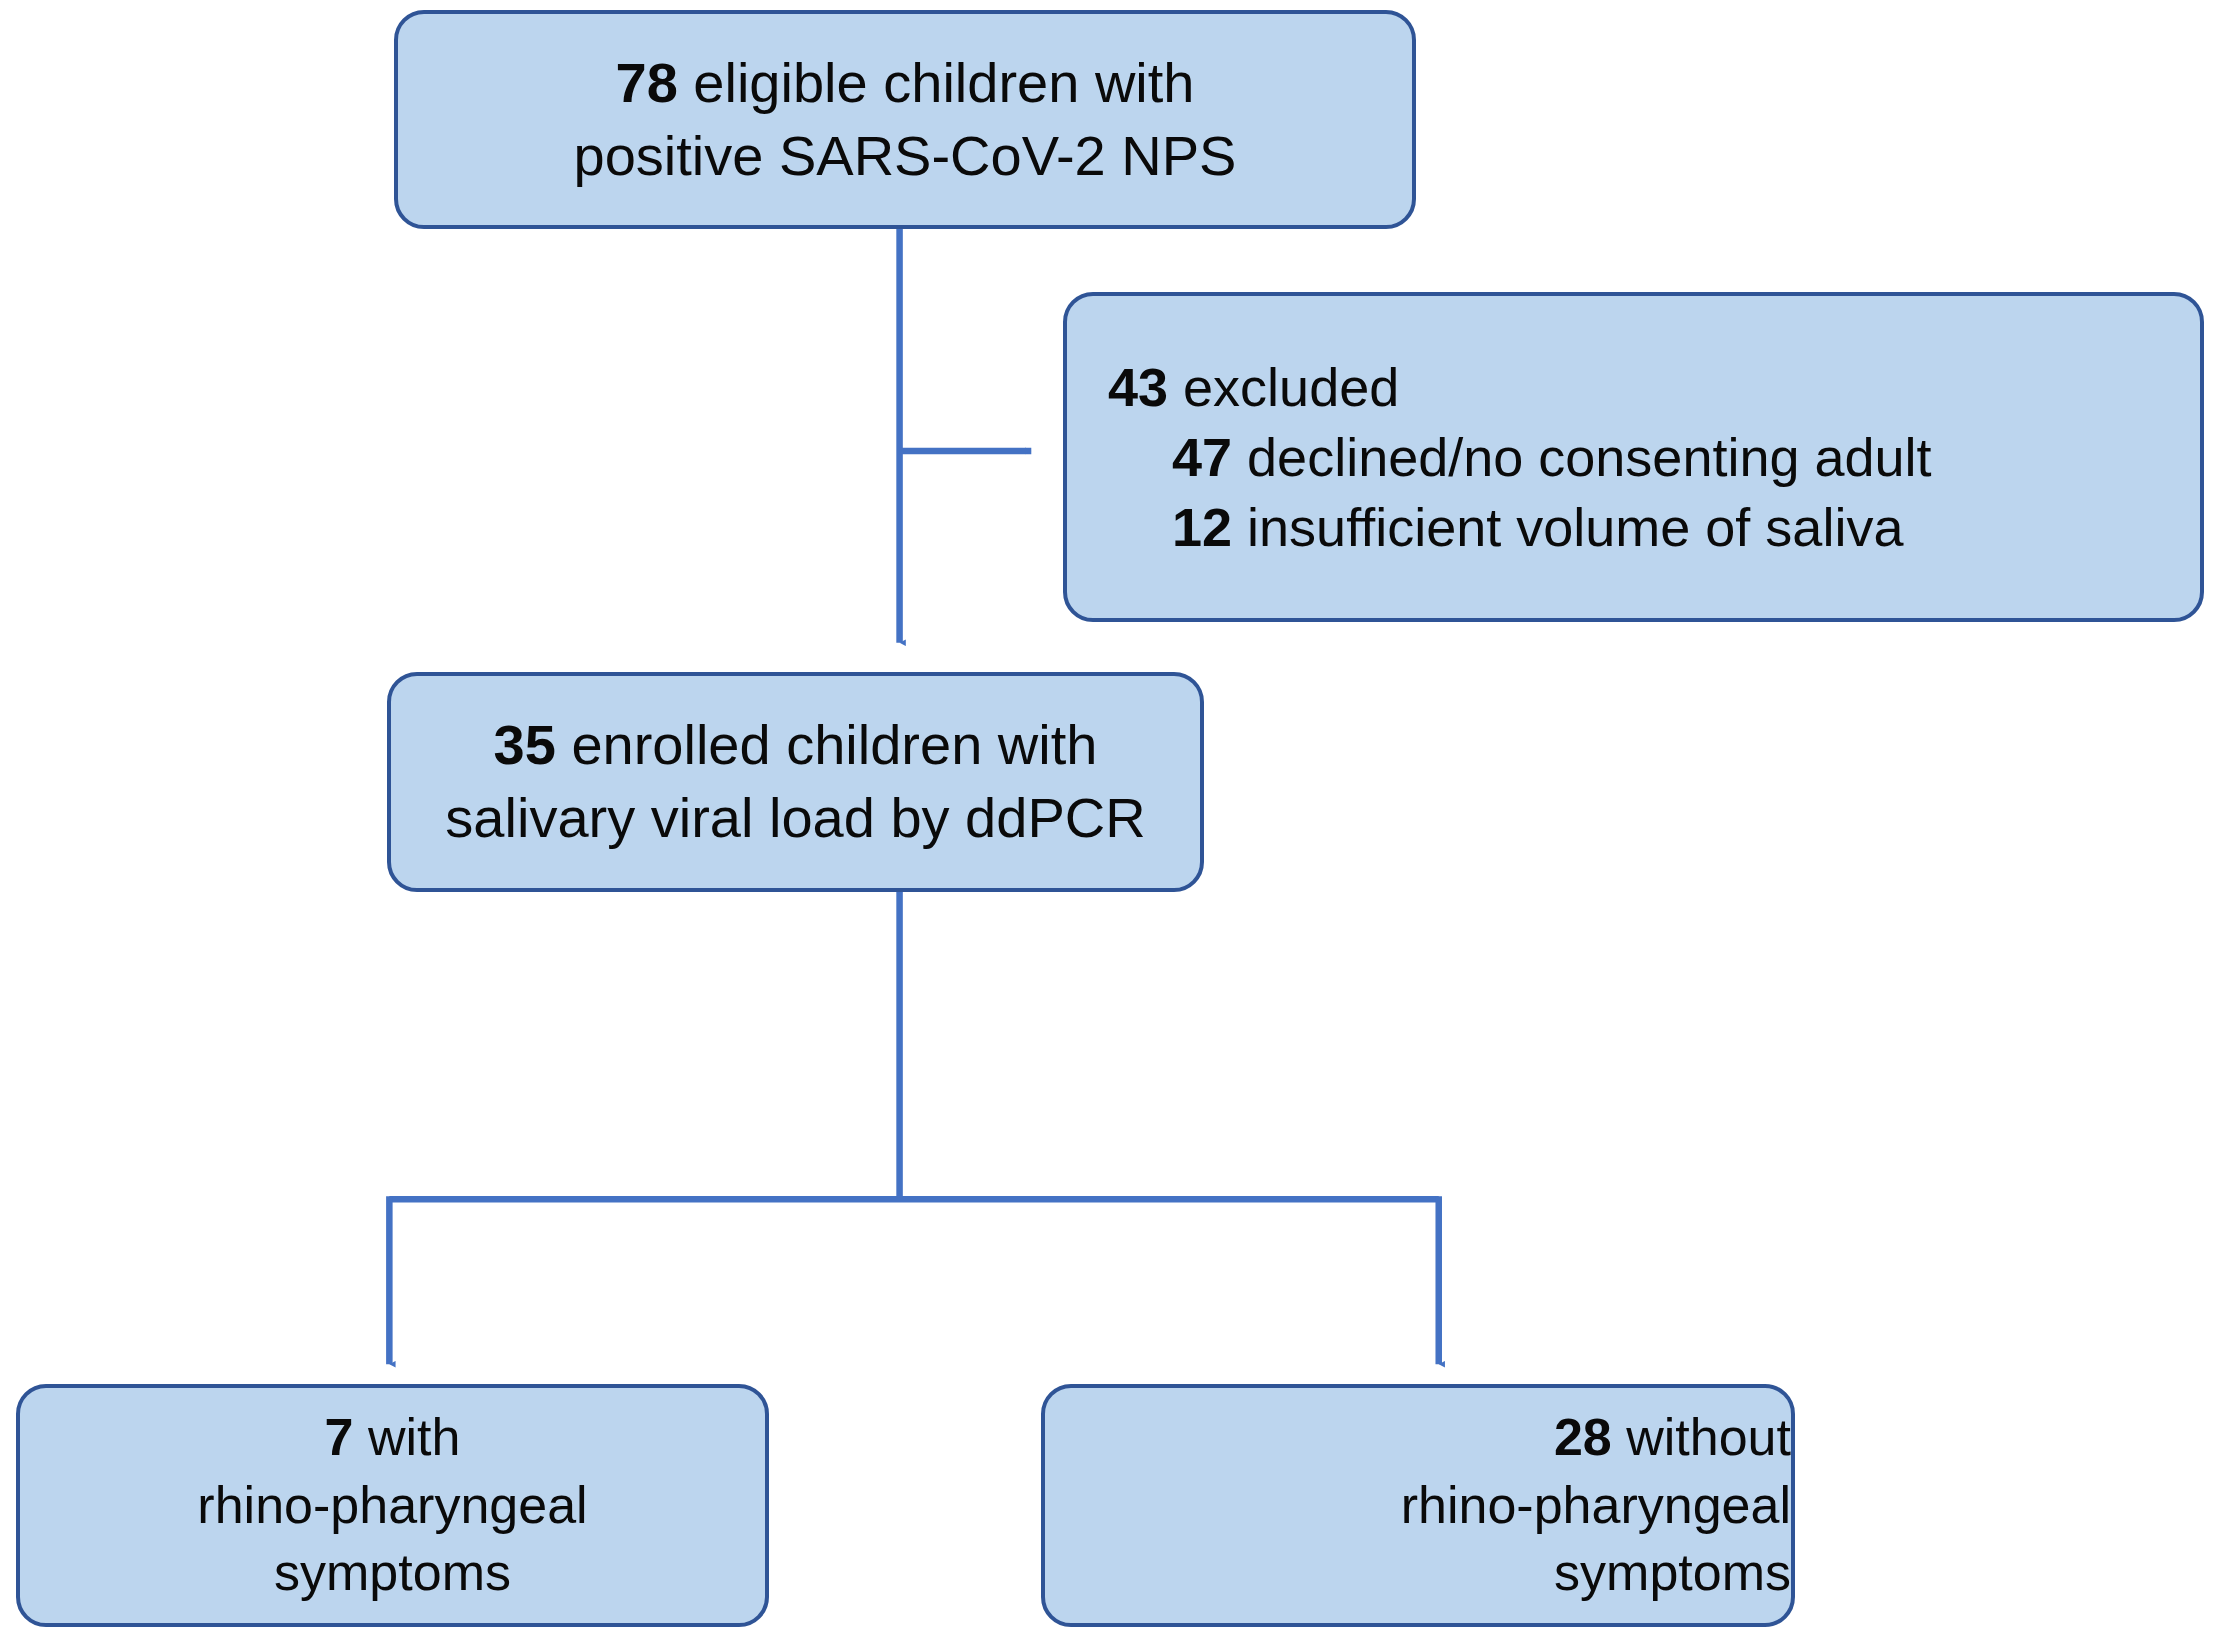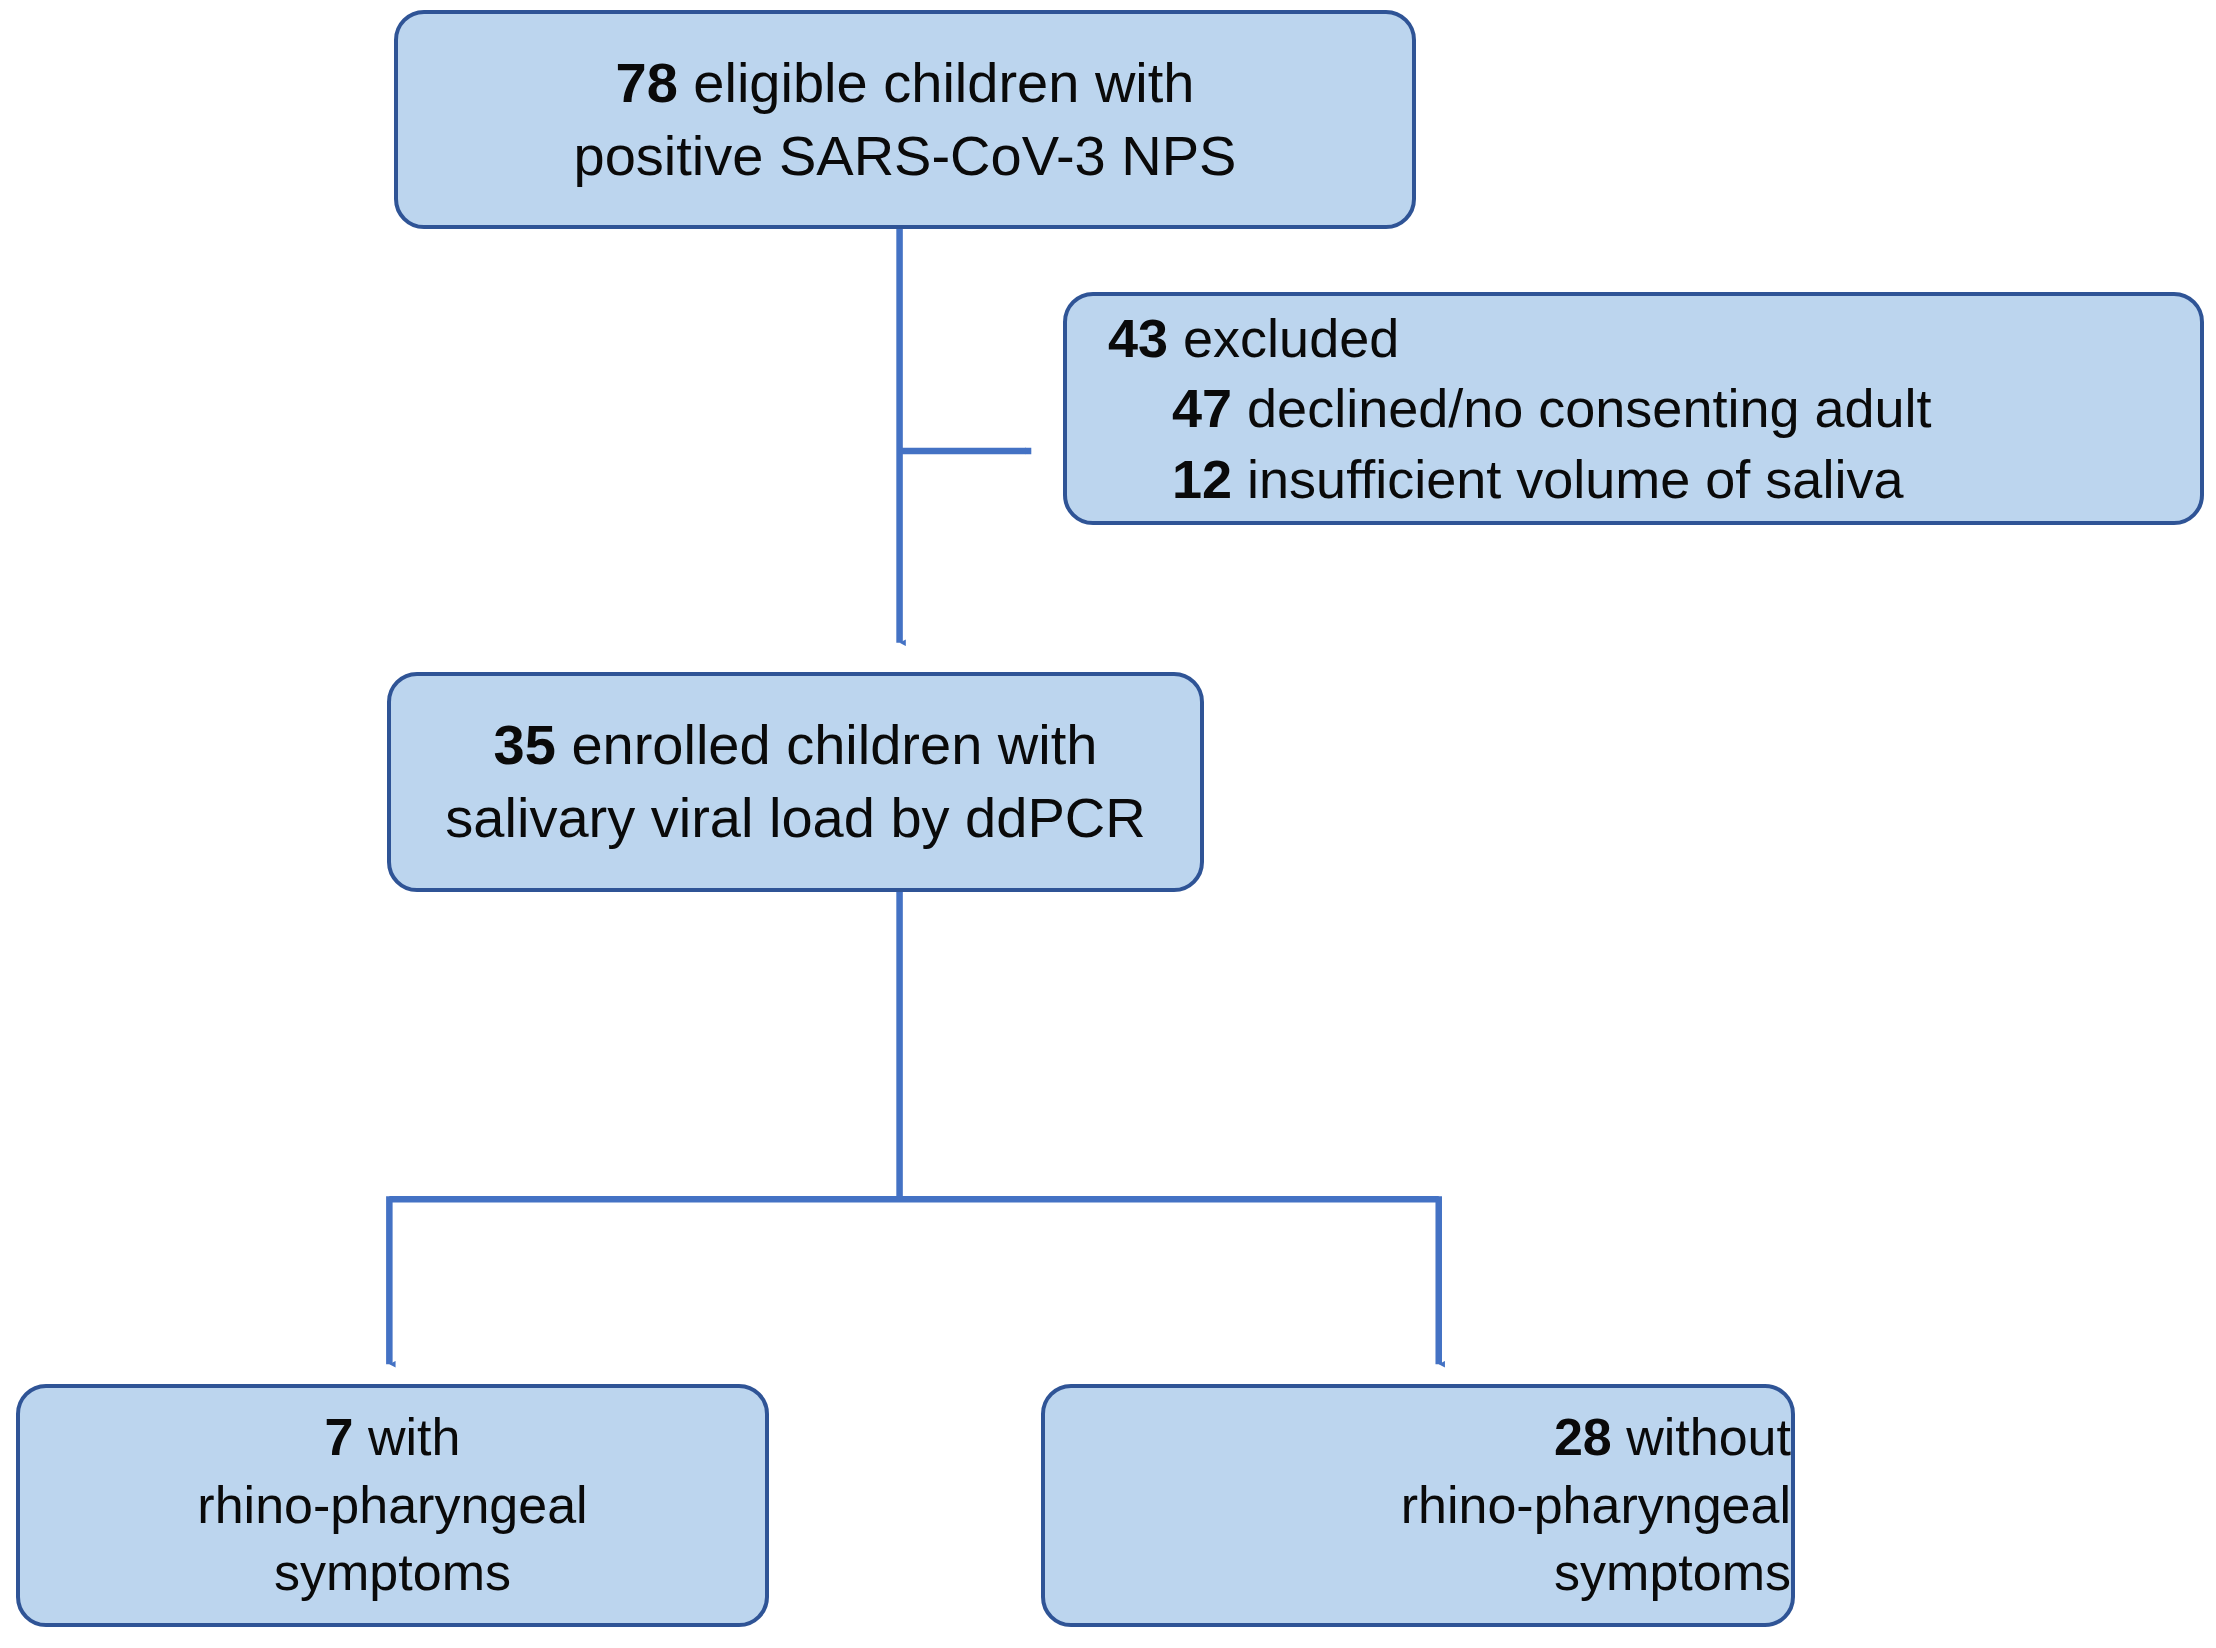--- a/index.html
+++ b/index.html
@@ -52,21 +52,21 @@
   }
   .num {
     font-weight: bold;
   }
   
   #node-eligible {
     left: 394px;  top: 10px;   width: 1022px; height: 219px;
     font-size: 56px;
   }
   #node-excluded {
-    left: 1063px; top: 292px;  width: 1141px; height: 233px;
+    left: 1063px; top: 292px;  width: 1141px; height: 330px;
     font-size: 54px;
     padding-left: 41px;
     padding-right: 14.5px;
   }
   #node-excluded .indent {
     padding-left: 64px;
   }
   #node-enrolled {
     left: 387px;  top: 672px;  width: 817px; height: 220px;
     font-size: 56px;
@@ -115,21 +115,21 @@
 
     <g>
       <line x1="1988" y1="1653" x2="1988" y2="1885" stroke="#4472C4" stroke-width="9" marker-end="url(#arrowDown)"></line>
     </g>
   </svg>
 
   <div class="node centered" id="node-eligible">
     <span class="line">
       <span class="num">78</span><span> eligible children with</span>
     </span>
-    <span class="line">positive SARS-CoV-3 NPS</span>
+    <span class="line">positive SARS-CoV-2 NPS</span>
   </div>
 
   <div class="node lefted" id="node-excluded">
     <span class="line">
       <span class="num">43</span><span> excluded</span>
     </span>
     <span class="line indent">
       <span class="num">47</span><span> declined/no consenting adult</span>
     </span>
     <span class="line indent">

